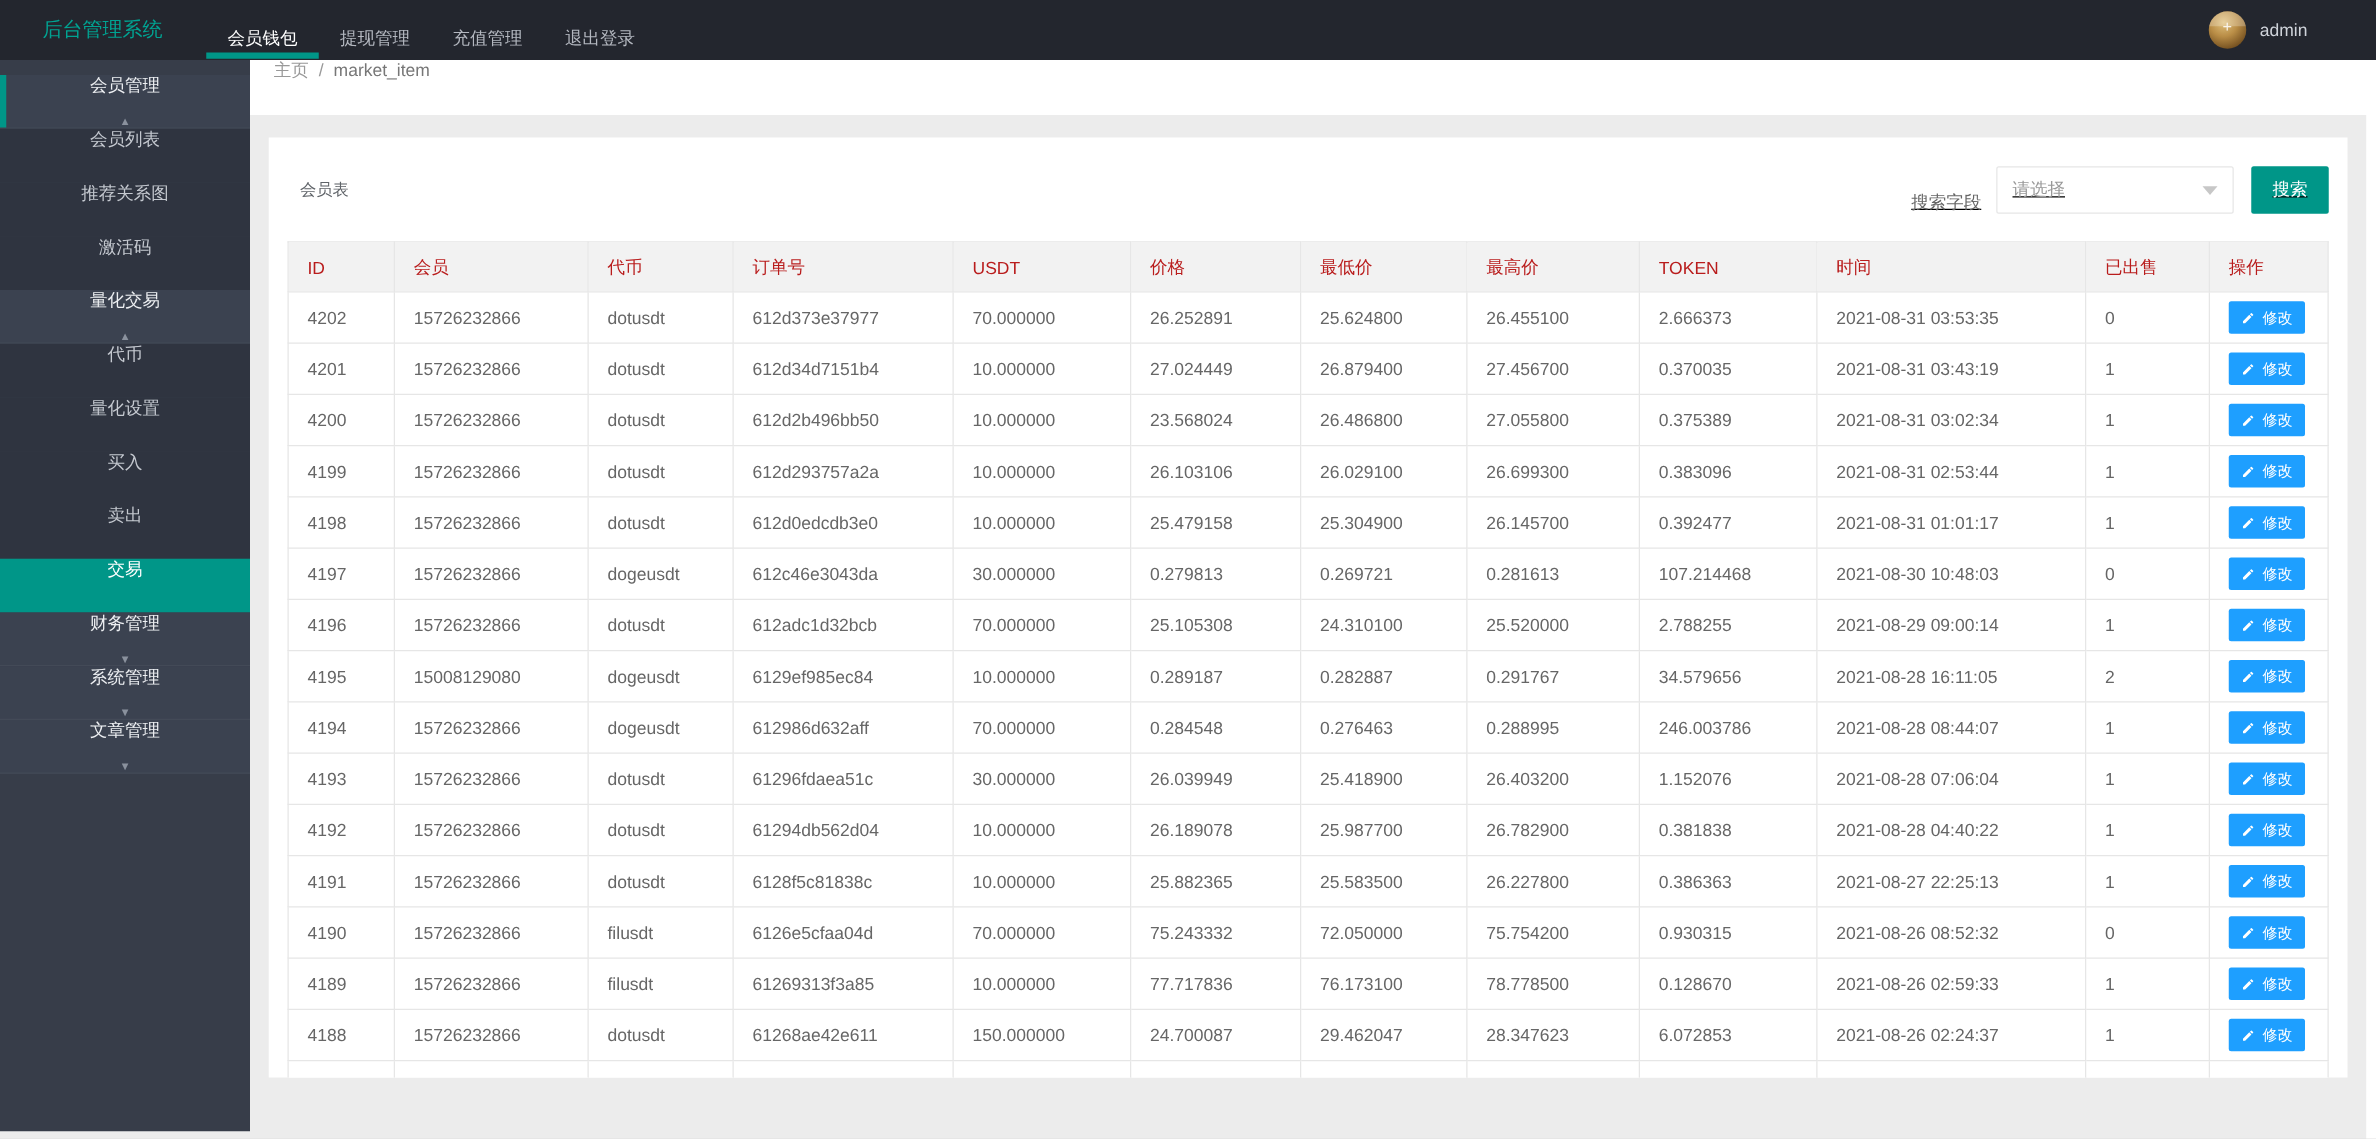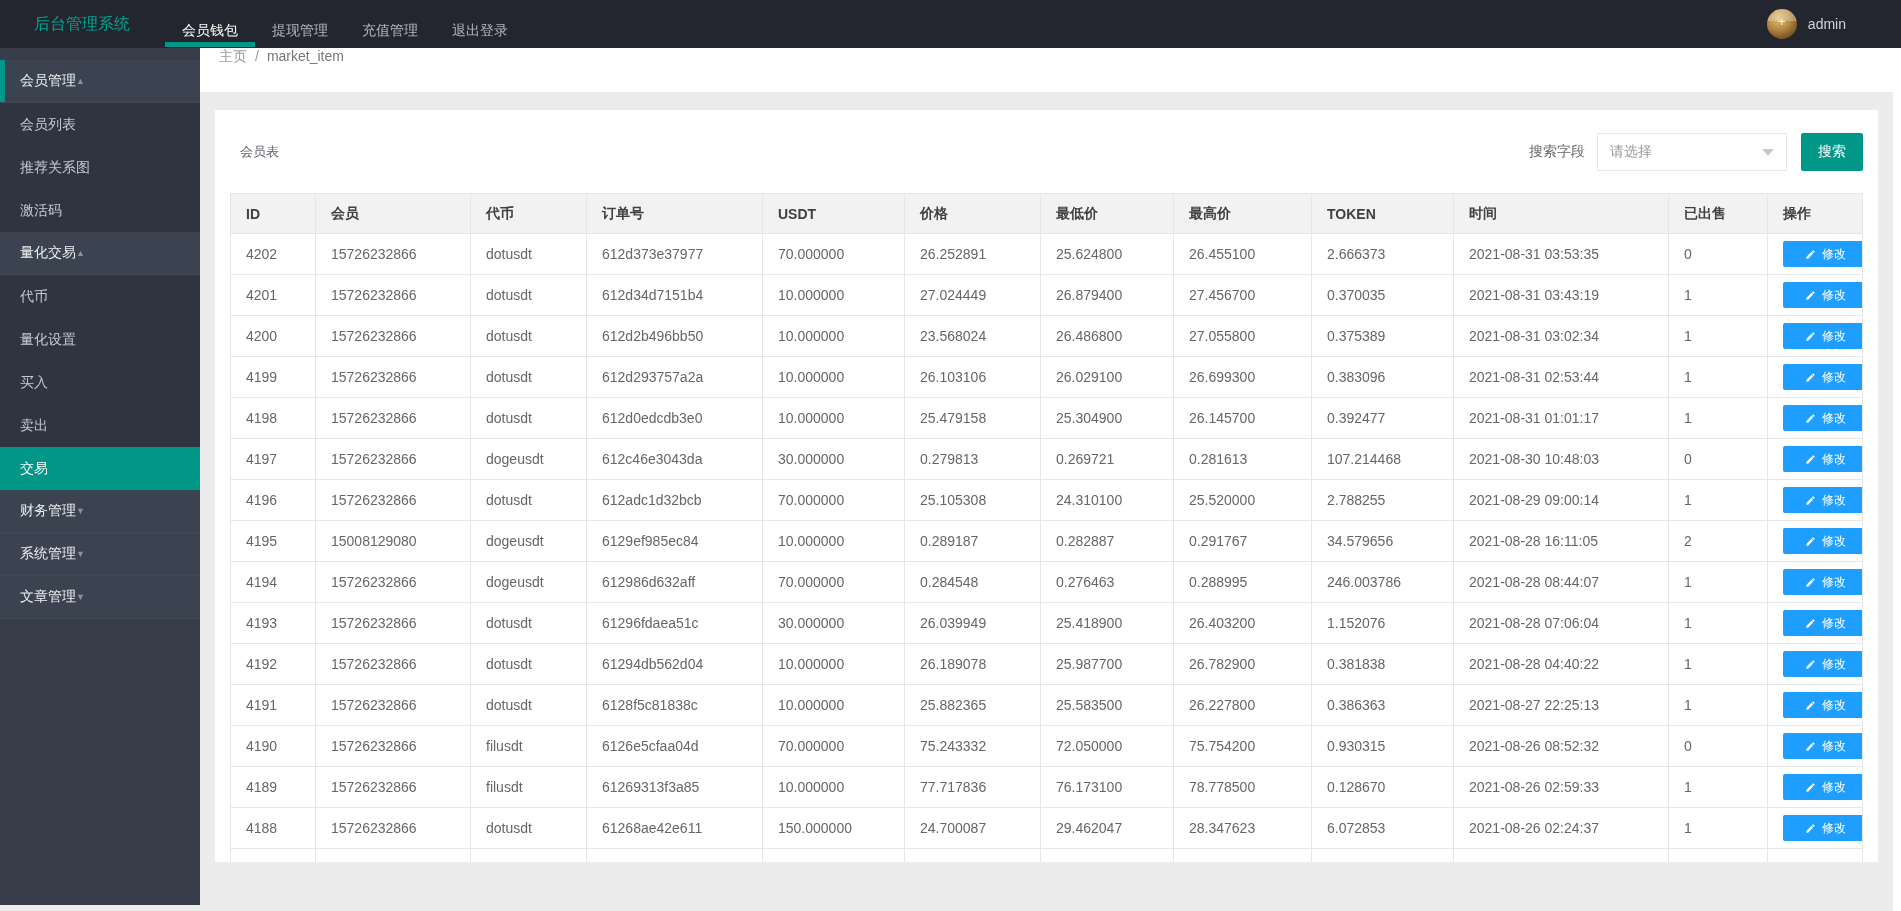--- a/index.html
+++ b/index.html
@@ -16,51 +16,51 @@
   .nav-tab.active::after { content:""; position:absolute; left:0; right:0; top:100%; height:5px; background:#009688; }
   .topbar-right { margin-left:auto; display:flex; align-items:center; gap:11px; padding-right:55px; cursor:pointer; }
   .avatar { width:30px; height:30px; border-radius:50%; position:relative; overflow:hidden;
             background:radial-gradient(circle at 40% 30%, #e0c07c 0%, #b98d46 40%, #7a5523 75%, #45290c 100%); }
   .avatar::before { content:""; position:absolute; left:0; right:0; top:0; height:12px; background:rgba(255,255,255,.25); }
   .avatar::after { content:"+"; position:absolute; left:50%; top:40%; transform:translate(-50%,-50%); color:rgba(255,255,255,.85); font-size:13px; }
   .username { color:#cfd3da; font-size:14px; }
 
   
   .sidebar { position:absolute; top:48px; left:0; width:200px; height:857px; background:#373d49; padding-top:12px; }
-  .side-item { height:43px; display:flex; align-items:center; justify-content:flex-start; padding:0 20px; font-size:14px; position:relative; cursor:pointer; }
+  .side-item { height:43px; display:flex; align-items:center; justify-content:space-between; padding:0 20px; font-size:14px; position:relative; cursor:pointer;flex-direction:column; }
   .side-item.group { background:#3b4250; color:#eef0f3; border-bottom:1px solid #434a57; }
   .side-item.child { background:#2f3440; color:#c5c9d0; }
   .side-item.active { background:#009688; color:#fff; }
   .side-item .indicator { position:absolute; left:0; top:0; bottom:0; width:5px; background:#009688; }
   .side-arrow { font-size:9px; color:#8a919d; }
 
   
   .main { position:absolute; left:200px; top:48px; right:0; bottom:0; }
   .breadcrumb-bar { height:44px; background:#fff; display:flex; align-items:flex-start; padding-left:19px; font-size:14px; gap:8px; }
   .crumb-home { color:#999; cursor:pointer; }
   .crumb-sep { color:#999; }
   .crumb-current { color:#777; }
   .body { padding:18px 23px 0 15px; }
   .card { background:#fff; height:752px; padding:15px; overflow:hidden; }
   .card-header { display:flex; align-items:center; justify-content:space-between; padding:8px 0 22px 10px; }
   .panel-title { font-size:13px; color:#5f6368; }
-  .search-group { display:flex; align-items:center; }
+  .search-group { display:flex; align-items:flex-end;text-decoration:underline; }
   .search-label { font-size:14px; color:#666; margin-right:12px; }
   .select-box { width:190px; height:38px; border:1px solid #e6e6e6; border-radius:2px; background:#fff; display:flex; align-items:center; justify-content:space-between; padding:0 12px; font-size:14px; color:#999; cursor:pointer; margin-right:14px; }
   .select-arrow { width:0; height:0; border-left:6px solid transparent; border-right:6px solid transparent; border-top:7px solid #c7c7c7; }
   .search-input { width:190px; height:38px; border:1px solid #e6e6e6; border-radius:2px; padding:0 12px; font-size:14px; color:#666; outline:none; margin-right:14px; }
   .search-input::placeholder { color:#bfbfbf; }
   .search-btn { width:62px; height:38px; background:#009688; color:#fff; border:none; border-radius:2px; font-size:14px; cursor:pointer; }
 
   
   table { width:100%; border-collapse:collapse; table-layout:fixed; font-size:14px; color:#666; }
   th,td { border:1px solid #e6e6e6; padding:0 15px; text-align:left; white-space:nowrap; overflow:hidden; }
-  thead th { background:#f2f2f2; height:40px; font-weight:700; color:#404040; }
+  thead th { background:#f2f2f2; height:40px; font-weight:400; color:#b91c1c; }
   tbody td { height:41px; background:#fff; }
-  .edit-btn { display:inline-flex; align-items:center; gap:6px; height:26px; padding:0 22px; background:#1e9fff; color:#fff; border:none; border-radius:2px; font-size:12px; cursor:pointer; }
+  .edit-btn { display:inline-flex; align-items:center; gap:6px; height:26px; padding:0 10px; background:#1e9fff; color:#fff; border:none; border-radius:2px; font-size:12px; cursor:pointer; }
   .edit-icon svg { width:11px; height:11px; fill:#fff; display:block; }
 
   .scroll-strip { position:absolute; right:0; top:48px; bottom:0; width:8px; background:#fff; }
 </style>
 </head>
 <body>
 
 <div class="screen">
 
   <div class="topbar">

